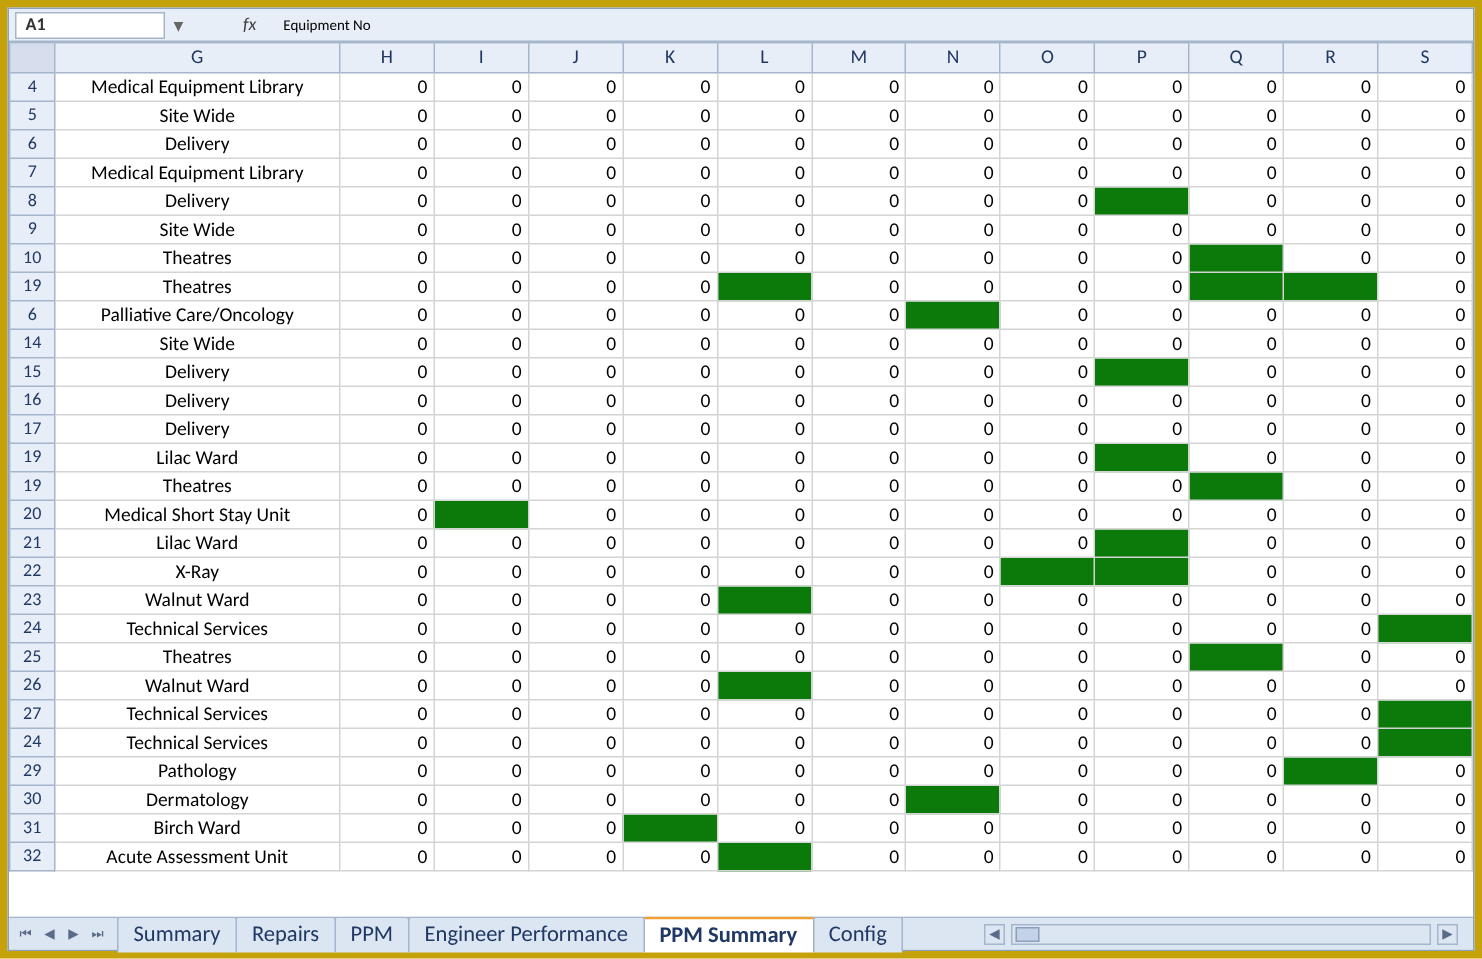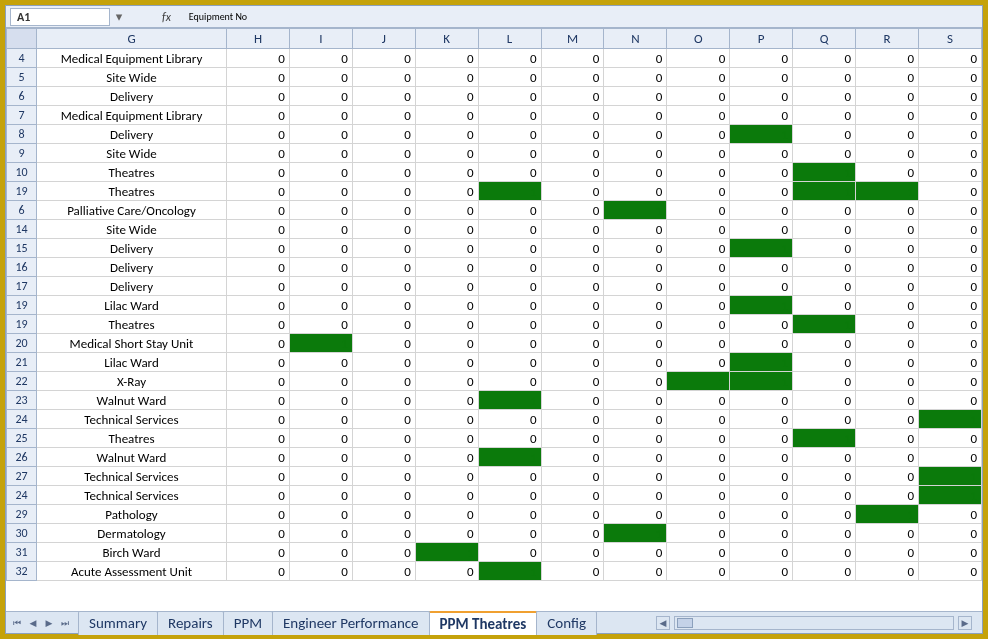--- a/index.html
+++ b/index.html
@@ -522,21 +522,21 @@
       <span>⏮</span>
       <span>◀</span>
       <span>▶</span>
       <span>⏭</span>
     </div>
     <div id="tabs-host" style="display:flex">
         <div class="tab">Summary</div>
         <div class="tab">Repairs</div>
         <div class="tab">PPM</div>
         <div class="tab">Engineer Performance</div>
-        <div class="tab active">PPM Theatres</div>
+        <div class="tab active">PPM Summary</div>
         <div class="tab">Config</div>
       </div>
     <div class="tab-scroll">
       <span class="scroll-btn">◀</span>
       <div class="scroll-track">
           <div class="scroll-thumb"></div>
         </div>
       <span class="scroll-btn">▶</span>
     </div>
   </div>

